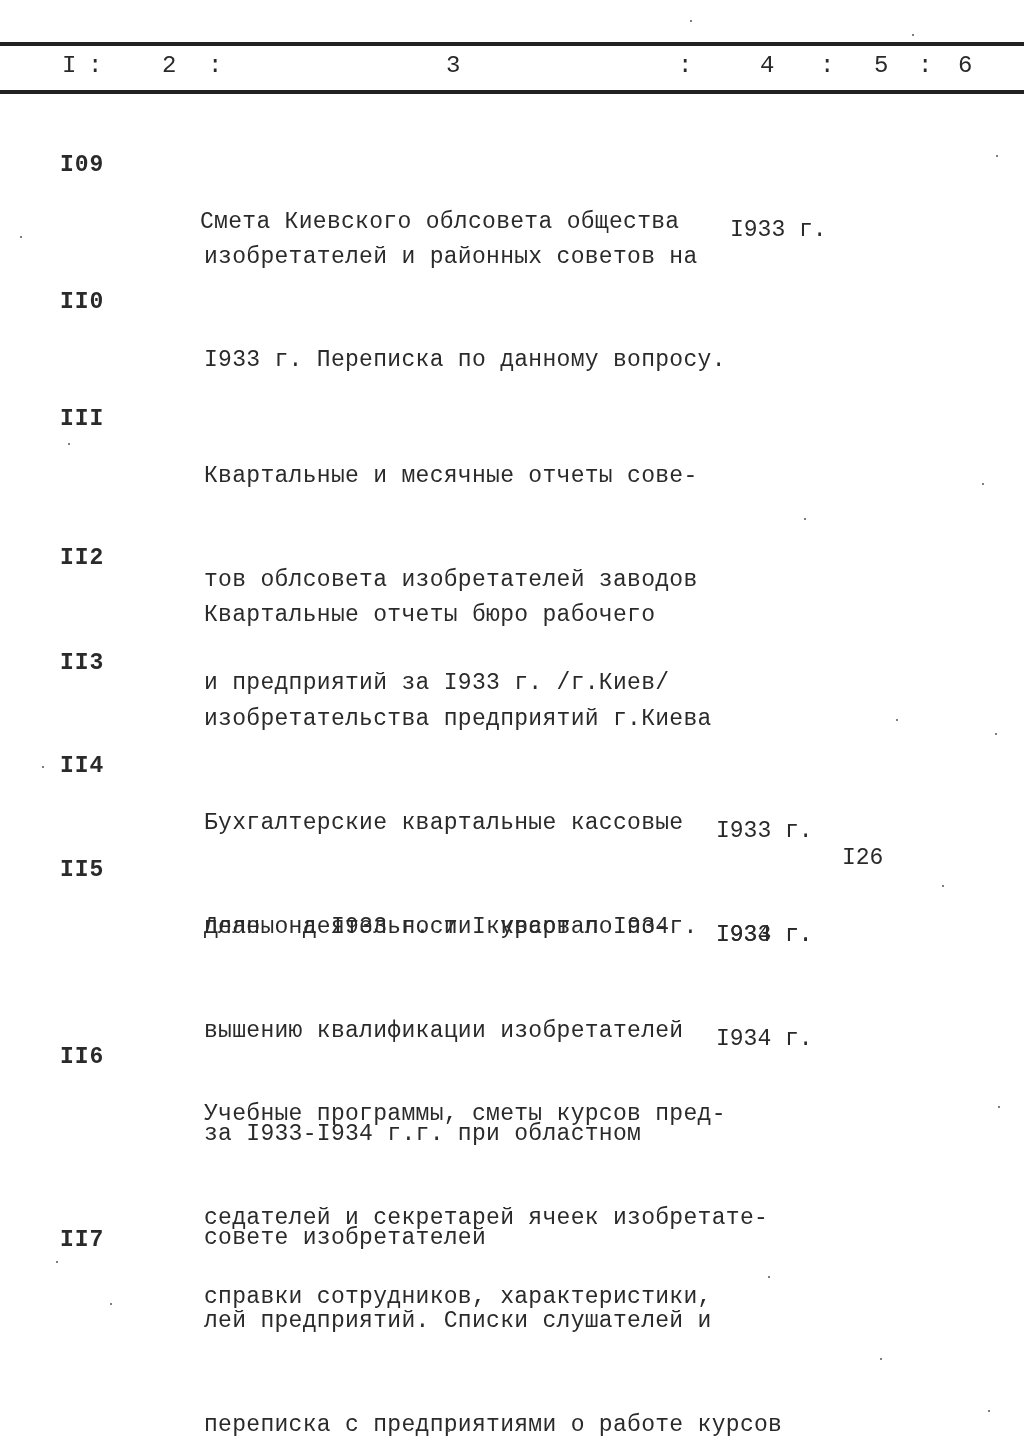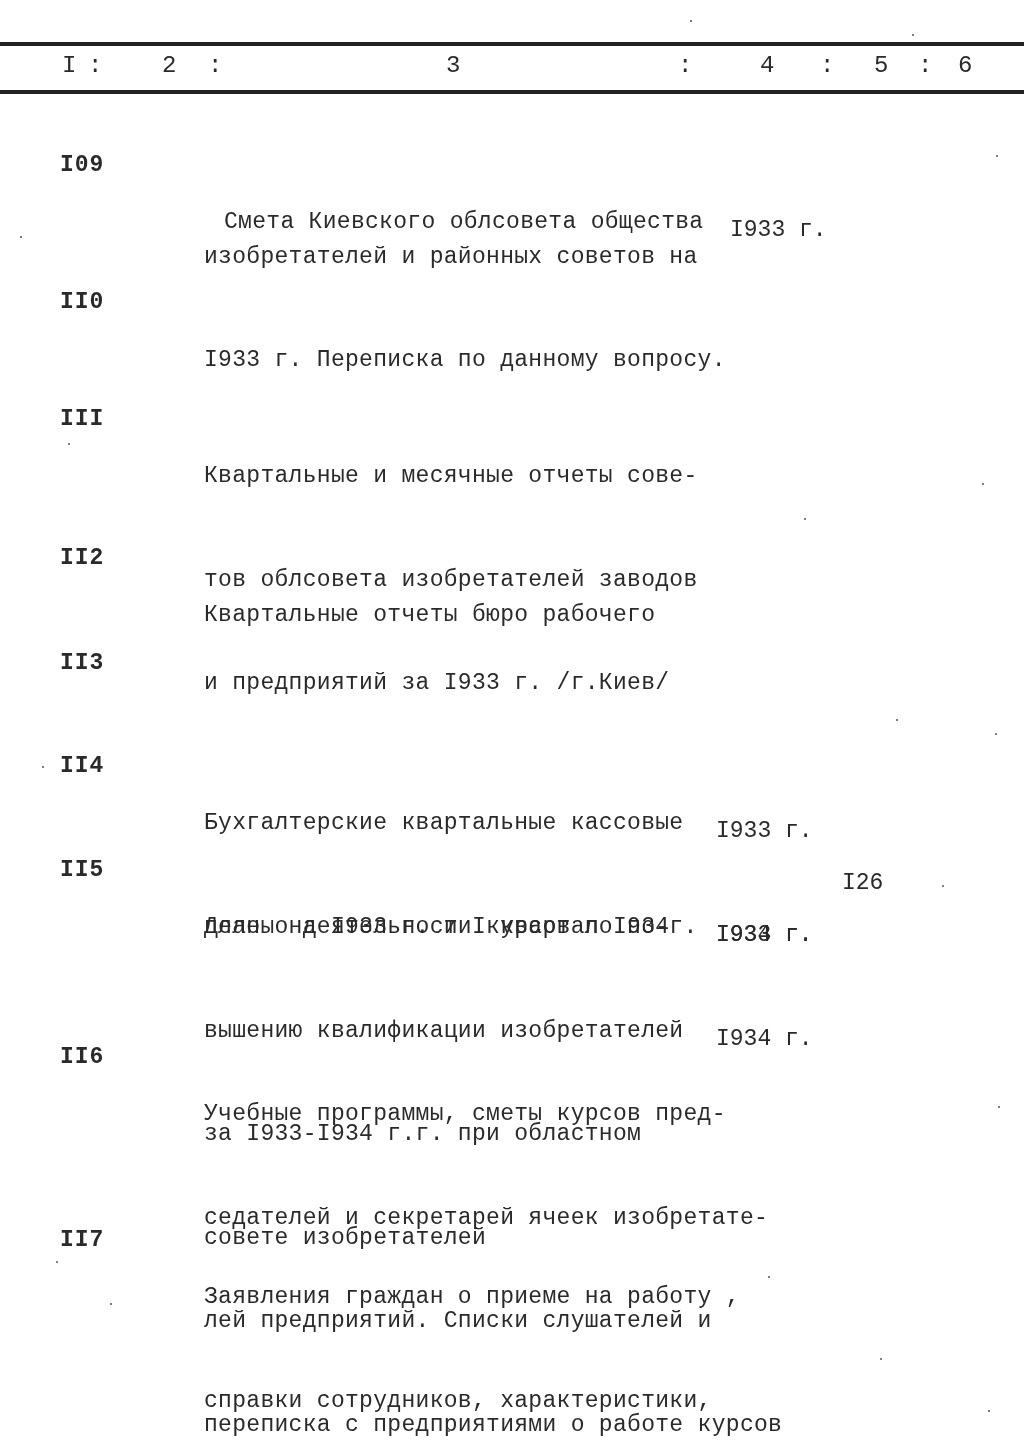--- a/index.html
+++ b/index.html
@@ -13,21 +13,21 @@
     }
     .rule { position: absolute; left: 0; width: 1024px; background: #222; }
     .rule.top { top: 42px; height: 4px; }
     .rule.bottom { top: 90px; height: 4px; }
     .header { position: absolute; top: 52px; left: 0; width: 1024px; height: 34px; font-size: 24px; }
     .header span { position: absolute; top: 0; }
     .row { position: absolute; left: 0; width: 1024px; font-size: 23px; line-height: 34.5px; }
     .num { position: absolute; left: 60px; top: 12px; letter-spacing: 1px; font-weight: bold; }
     .title { position: absolute; left: 204px; top: 0; width: 520px; white-space: pre; letter-spacing: 0.3px; }
     .dates { position: absolute; left: 716px; top: 8px; white-space: pre; }
-    .sheets { position: absolute; left: 842px; top: 0; margin-top: 25px; }
+    .sheets { position: absolute; left: 842px; top: 0; }
     .line { display: block; }
     .speck { position: absolute; width: 2px; height: 2px; background: #555; border-radius: 1px; }
   </style>
 </head>
 <body>
 
 <div class="rule top"></div>
 
 <div class="header">
   <span style="left:62px">I</span>
@@ -40,21 +40,21 @@
   <span style="left:820px">:</span>
   <span style="left:874px">5</span>
   <span style="left:918px">:</span>
   <span style="left:958px">6</span>
 </div>
 
 <div class="rule bottom"></div>
 
 <div class="row" style="top:136px">
   <span class="num">I09</span>
-  <div class="title" style="left:224px">
+  <div class="title" style="left:200px">
     <span class="line">Смета Киевского облсовета общества</span>
   </div>
   <div class="title" style="top:34.5px">
     <span class="line">изобретателей и районных советов на</span>
     <span class="line">I933 г. Переписка по данному вопросу.</span>
   </div>
   <div class="dates" style="left:730px">
     <span class="line">I933 г.</span>
   </div>
 </div>
@@ -71,20 +71,21 @@
     <span class="line">Квартальные и месячные отчеты сове-</span>
     <span class="line">тов облсовета изобретателей заводов</span>
     <span class="line">и предприятий за I933 г. /г.Киев/</span>
   </div>
 </div>
 
 <div class="row" style="top:529px">
   <span class="num">II2</span>
   <div class="title">
     <span class="line">Квартальные отчеты бюро рабочего</span>
+    <span class="line">изобретательства предприятий г.Киева</span>
   </div>
 </div>
 
 <div class="row" style="top:634px">
   <span class="num">II3</span>
   <div class="title">
   </div>
 </div>
 
 <div class="row" style="top:737px">
@@ -120,21 +121,20 @@
     <span class="line">Учебные программы, сметы курсов пред-</span>
     <span class="line">седателей и секретарей ячеек изобретате-</span>
     <span class="line">лей предприятий. Списки слушателей и</span>
     <span class="line">переписка с предприятиями о работе курсов</span>
   </div>
 </div>
 
 <div class="row" style="top:1211px">
   <span class="num">II7</span>
   <div class="title">
-    <span class="line">Заявления граждан о приеме на работу ,</span>
     <span class="line">справки сотрудников, характеристики,</span>
     
   </div>
 </div>
 
 <div class="speck" style="left:690px;top:20px"></div>
 <div class="speck" style="left:912px;top:34px"></div>
 <div class="speck" style="left:996px;top:155px"></div>
 <div class="speck" style="left:20px;top:236px"></div>
 <div class="speck" style="left:68px;top:443px"></div>

